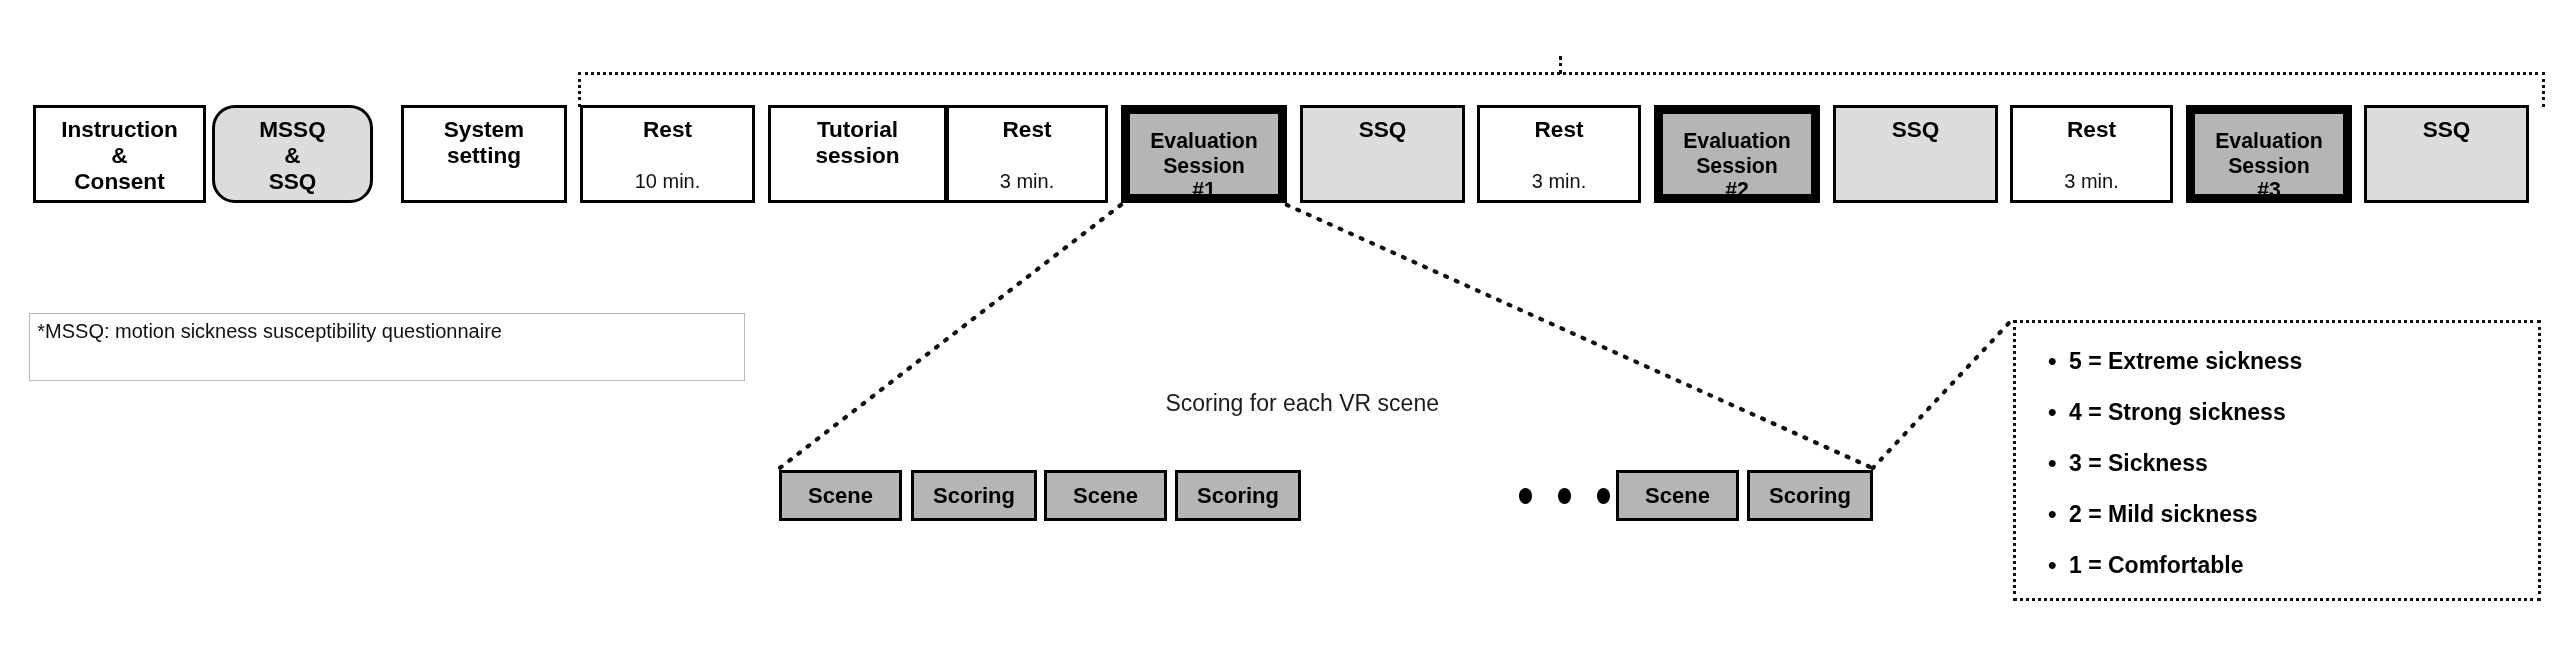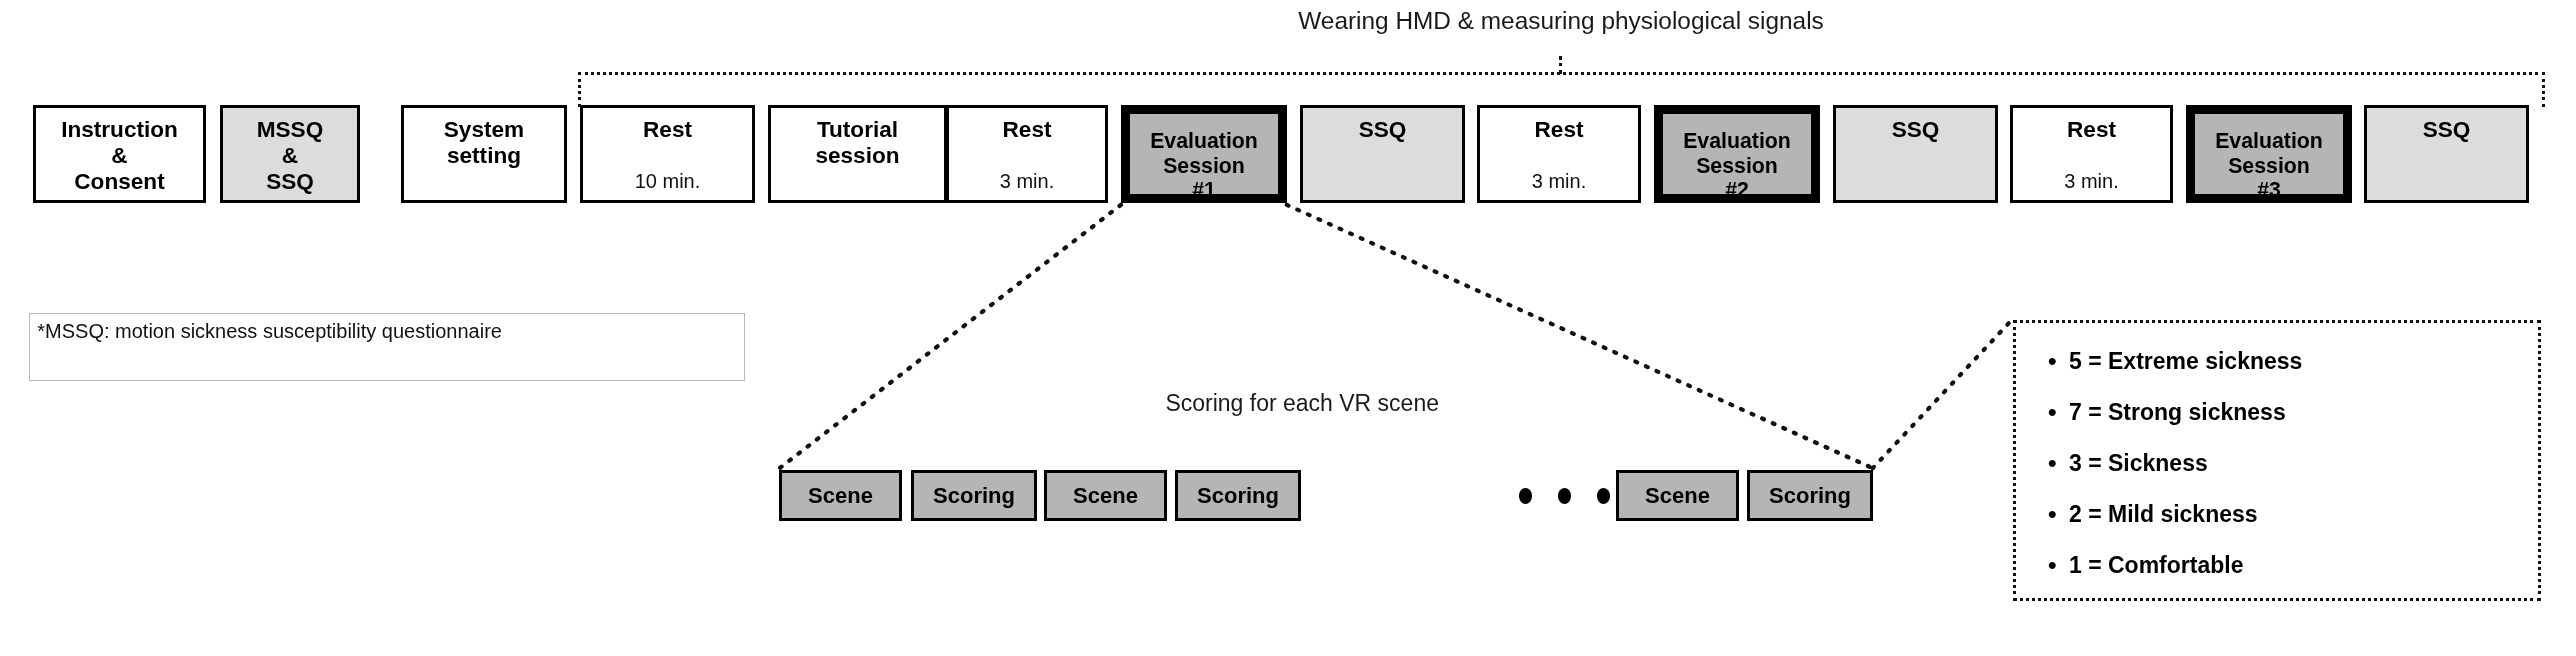--- a/index.html
+++ b/index.html
@@ -101,32 +101,31 @@
   }
   #legend li .bullet{
     width:21px;flex:0 0 21px;font-size:24.4px;line-height:1;
   }
 </style>
 </head>
 <body>
 
 <div id="root">
 
-  <div class="abs" id="hmd-caption">Wearing HMD &amp; measuring physiological signals</div>
 
   <div class="abs" id="hmd-bracket"></div>
   <div class="abs" id="hmd-bracket-tick"></div>
 
   <div id="timeline-row">
       <div class="abs tbox" style="left: 33px; width: 173px;">
         <div class="t-title">Instruction
 &amp;
 Consent</div>
       </div>
-      <div class="abs tbox shade-light" style="left: 220px; width: 140px;">
+      <div class="abs tbox shade-light" style="left: 212px; width: 161px; border-radius: 23px;">
         <div class="t-title">MSSQ
 &amp;
 SSQ</div>
       </div>
       <div class="abs tbox" style="left: 401px; width: 166px;">
         <div class="t-title">System
 setting</div>
       </div>
       <div class="abs tbox" style="left: 580px; width: 175px;">
         <div class="t-title">Rest</div>
@@ -205,21 +204,21 @@
     </div>
 
   <div class="abs" id="legend">
     <ul>
         <li>
           <span class="bullet">•</span>
           <span>5 = Extreme sickness</span>
         </li>
         <li>
           <span class="bullet">•</span>
-          <span>7 = Strong sickness</span>
+          <span>4 = Strong sickness</span>
         </li>
         <li>
           <span class="bullet">•</span>
           <span>3 = Sickness</span>
         </li>
         <li>
           <span class="bullet">•</span>
           <span>2 = Mild sickness</span>
         </li>
         <li>

